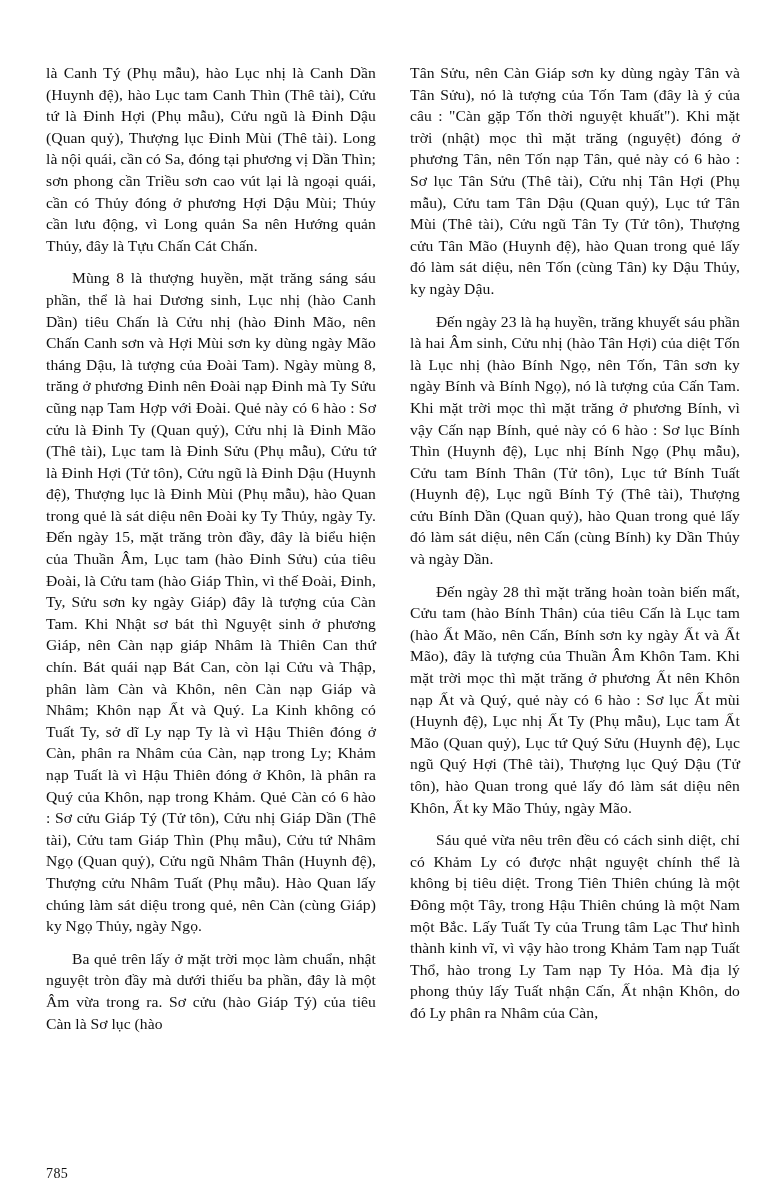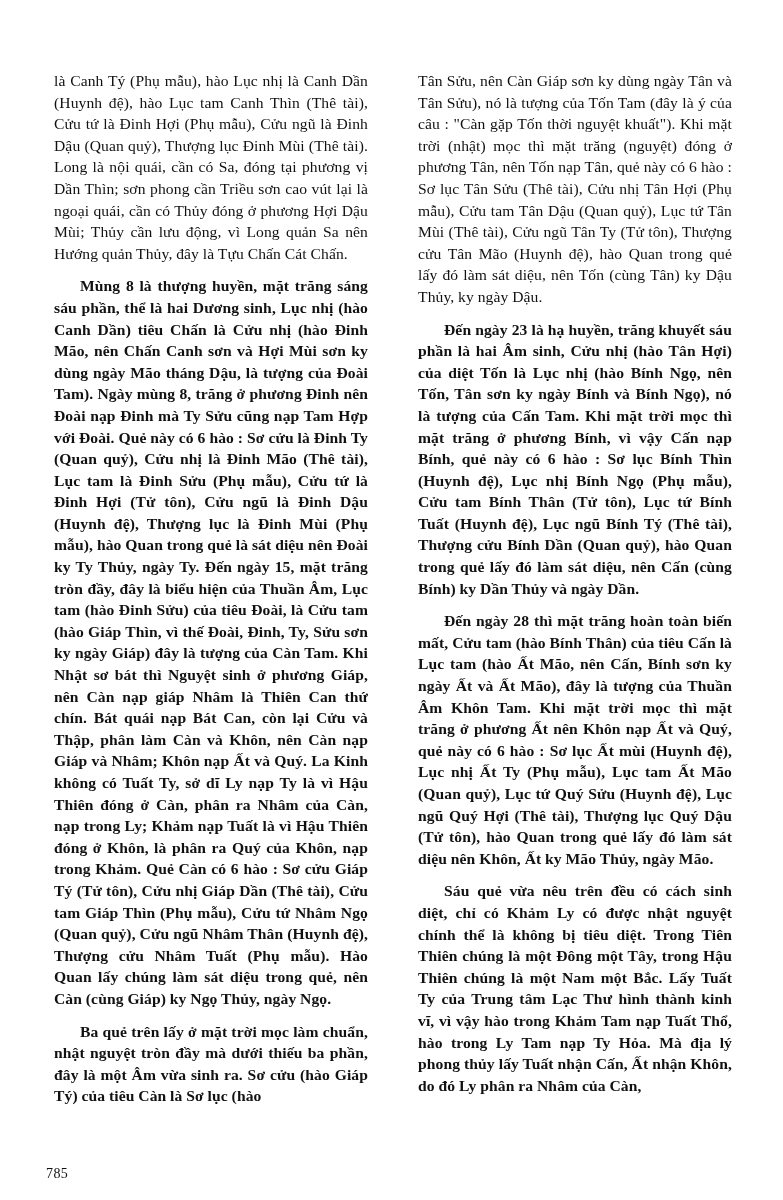--- a/index.html
+++ b/index.html
@@ -26,53 +26,52 @@
     display: flex;
     flex-direction: row;
     gap: 34px;
     align-items: flex-start;
   }
   .col {
     width: 330px;
     flex: 0 0 330px;
   }
   .col p {
-    margin: 8px;
+    margin: 0;
     font-size: 15.6px;
     line-height: 1.385;
     text-align: justify;
     text-justify: inter-word;
     letter-spacing: 0.1px;
     word-spacing: -0.2px;
     hyphens: none;
   }
   .col p.indent {
     text-indent: 26px;
     margin-top: 11px;
-    font-weight: bold;
   }
   .page-number {
     position: absolute;
     left: 46px;
     bottom: 18px;
     font-size: 14px;
     font-family: "Liberation Serif", serif;
     letter-spacing: 0.4px;
   }
 </style>
 </head>
 <body>
 
 <div class="page">
   <div class="columns">
 
     <div class="col">
       <p>là Canh Tý (Phụ mẫu), hào Lục nhị là Canh Dần (Huynh đệ), hào Lục tam Canh Thìn (Thê tài), Cửu tứ là Đinh Hợi (Phụ mẫu), Cửu ngũ là Đinh Dậu (Quan quỷ), Thượng lục Đinh Mùi (Thê tài). Long là nội quái, cần có Sa, đóng tại phương vị Dần Thìn; sơn phong cần Triều sơn cao vút lại là ngoại quái, cần có Thủy đóng ở phương Hợi Dậu Mùi; Thủy cần lưu động, vì Long quản Sa nên Hướng quản Thủy, đây là Tựu Chấn Cát Chấn.</p>
       <p class="indent">Mùng 8 là thượng huyền, mặt trăng sáng sáu phần, thể là hai Dương sinh, Lục nhị (hào Canh Dần) tiêu Chấn là Cửu nhị (hào Đinh Mão, nên Chấn Canh sơn và Hợi Mùi sơn ky dùng ngày Mão tháng Dậu, là tượng của Đoài Tam). Ngày mùng 8, trăng ở phương Đinh nên Đoài nạp Đinh mà Ty Sửu cũng nạp Tam Hợp với Đoài. Quẻ này có 6 hào : Sơ cửu là Đinh Ty (Quan quỷ), Cửu nhị là Đinh Mão (Thê tài), Lục tam là Đinh Sửu (Phụ mẫu), Cửu tứ là Đinh Hợi (Tử tôn), Cửu ngũ là Đinh Dậu (Huynh đệ), Thượng lục là Đinh Mùi (Phụ mẫu), hào Quan trong quẻ là sát diệu nên Đoài ky Ty Thủy, ngày Ty. Đến ngày 15, mặt trăng tròn đầy, đây là biểu hiện của Thuần Âm, Lục tam (hào Đinh Sửu) của tiêu Đoài, là Cửu tam (hào Giáp Thìn, vì thế Đoài, Đinh, Ty, Sửu sơn ky ngày Giáp) đây là tượng của Càn Tam. Khi Nhật sơ bát thì Nguyệt sinh ở phương Giáp, nên Càn nạp giáp Nhâm là Thiên Can thứ chín. Bát quái nạp Bát Can, còn lại Cửu và Thập, phân làm Càn và Khôn, nên Càn nạp Giáp và Nhâm; Khôn nạp Ất và Quý. La Kinh không có Tuất Ty, sở dĩ Ly nạp Ty là vì Hậu Thiên đóng ở Càn, phân ra Nhâm của Càn, nạp trong Ly; Khảm nạp Tuất là vì Hậu Thiên đóng ở Khôn, là phân ra Quý của Khôn, nạp trong Khảm. Quẻ Càn có 6 hào : Sơ cửu Giáp Tý (Tử tôn), Cửu nhị Giáp Dần (Thê tài), Cửu tam Giáp Thìn (Phụ mẫu), Cửu tứ Nhâm Ngọ (Quan quỷ), Cửu ngũ Nhâm Thân (Huynh đệ), Thượng cửu Nhâm Tuất (Phụ mẫu). Hào Quan lấy chúng làm sát diệu trong quẻ, nên Càn (cùng Giáp) ky Ngọ Thủy, ngày Ngọ.</p>
-      <p class="indent">Ba quẻ trên lấy ở mặt trời mọc làm chuẩn, nhật nguyệt tròn đầy mà dưới thiếu ba phần, đây là một Âm vừa sinh ra. Sơ cửu (hào Giáp Tý) của tiêu Càn là Sơ lục (hào</p>
+      <p class="indent">Ba quẻ trên lấy ở mặt trời mọc làm chuẩn, nhật nguyệt tròn đầy mà dưới thiếu ba phần, đây là một Âm vừa trong ra. Sơ cửu (hào Giáp Tý) của tiêu Càn là Sơ lục (hào</p>
     </div>
 
     <div class="col">
       <p>Tân Sửu, nên Càn Giáp sơn ky dùng ngày Tân và Tân Sửu), nó là tượng của Tốn Tam (đây là ý của câu : "Càn gặp Tốn thời nguyệt khuất"). Khi mặt trời (nhật) mọc thì mặt trăng (nguyệt) đóng ở phương Tân, nên Tốn nạp Tân, quẻ này có 6 hào : Sơ lục Tân Sửu (Thê tài), Cửu nhị Tân Hợi (Phụ mẫu), Cửu tam Tân Dậu (Quan quỷ), Lục tứ Tân Mùi (Thê tài), Cửu ngũ Tân Ty (Tử tôn), Thượng cửu Tân Mão (Huynh đệ), hào Quan trong quẻ lấy đó làm sát diệu, nên Tốn (cùng Tân) ky Dậu Thủy, ky ngày Dậu.</p>
       <p class="indent">Đến ngày 23 là hạ huyền, trăng khuyết sáu phần là hai Âm sinh, Cửu nhị (hào Tân Hợi) của diệt Tốn là Lục nhị (hào Bính Ngọ, nên Tốn, Tân sơn ky ngày Bính và Bính Ngọ), nó là tượng của Cấn Tam. Khi mặt trời mọc thì mặt trăng ở phương Bính, vì vậy Cấn nạp Bính, quẻ này có 6 hào : Sơ lục Bính Thìn (Huynh đệ), Lục nhị Bính Ngọ (Phụ mẫu), Cửu tam Bính Thân (Tử tôn), Lục tứ Bính Tuất (Huynh đệ), Lục ngũ Bính Tý (Thê tài), Thượng cửu Bính Dần (Quan quỷ), hào Quan trong quẻ lấy đó làm sát diệu, nên Cấn (cùng Bính) ky Dần Thủy và ngày Dần.</p>
       <p class="indent">Đến ngày 28 thì mặt trăng hoàn toàn biến mất, Cửu tam (hào Bính Thân) của tiêu Cấn là Lục tam (hào Ất Mão, nên Cấn, Bính sơn ky ngày Ất và Ất Mão), đây là tượng của Thuần Âm Khôn Tam. Khi mặt trời mọc thì mặt trăng ở phương Ất nên Khôn nạp Ất và Quý, quẻ này có 6 hào : Sơ lục Ất mùi (Huynh đệ), Lục nhị Ất Ty (Phụ mẫu), Lục tam Ất Mão (Quan quỷ), Lục tứ Quý Sửu (Huynh đệ), Lục ngũ Quý Hợi (Thê tài), Thượng lục Quý Dậu (Tử tôn), hào Quan trong quẻ lấy đó làm sát diệu nên Khôn, Ất ky Mão Thủy, ngày Mão.</p>
       <p class="indent">Sáu quẻ vừa nêu trên đều có cách sinh diệt, chỉ có Khảm Ly có được nhật nguyệt chính thể là không bị tiêu diệt. Trong Tiên Thiên chúng là một Đông một Tây, trong Hậu Thiên chúng là một Nam một Bắc. Lấy Tuất Ty của Trung tâm Lạc Thư hình thành kinh vĩ, vì vậy hào trong Khảm Tam nạp Tuất Thổ, hào trong Ly Tam nạp Ty Hỏa. Mà địa lý phong thủy lấy Tuất nhận Cấn, Ất nhận Khôn, do đó Ly phân ra Nhâm của Càn,</p>
     </div>
 
   </div>

